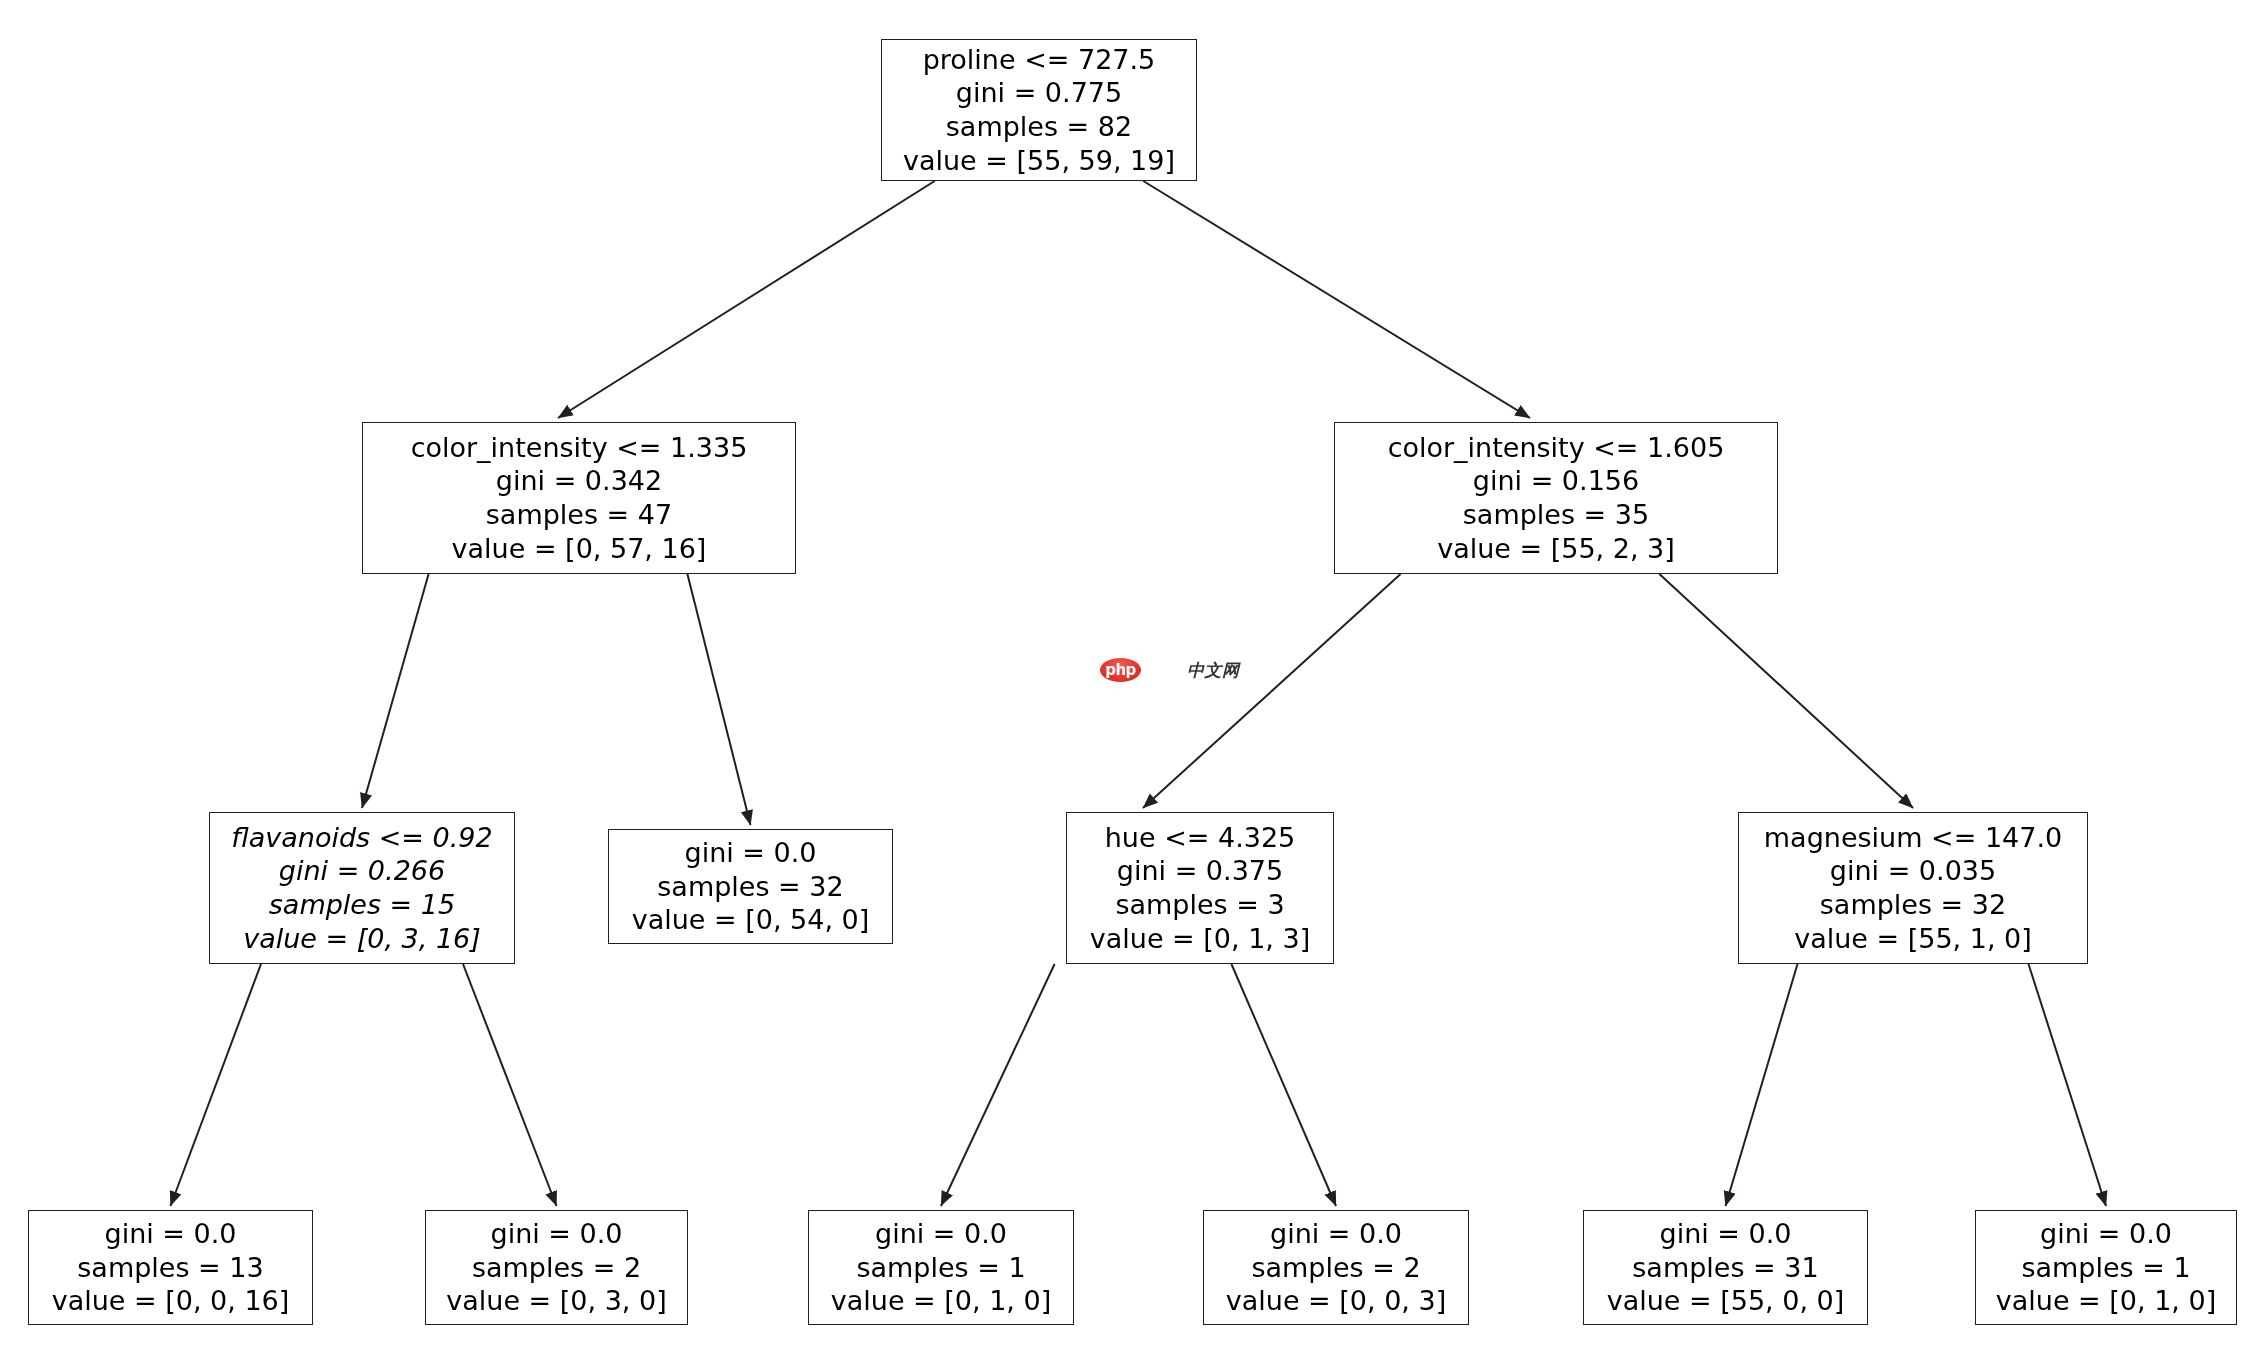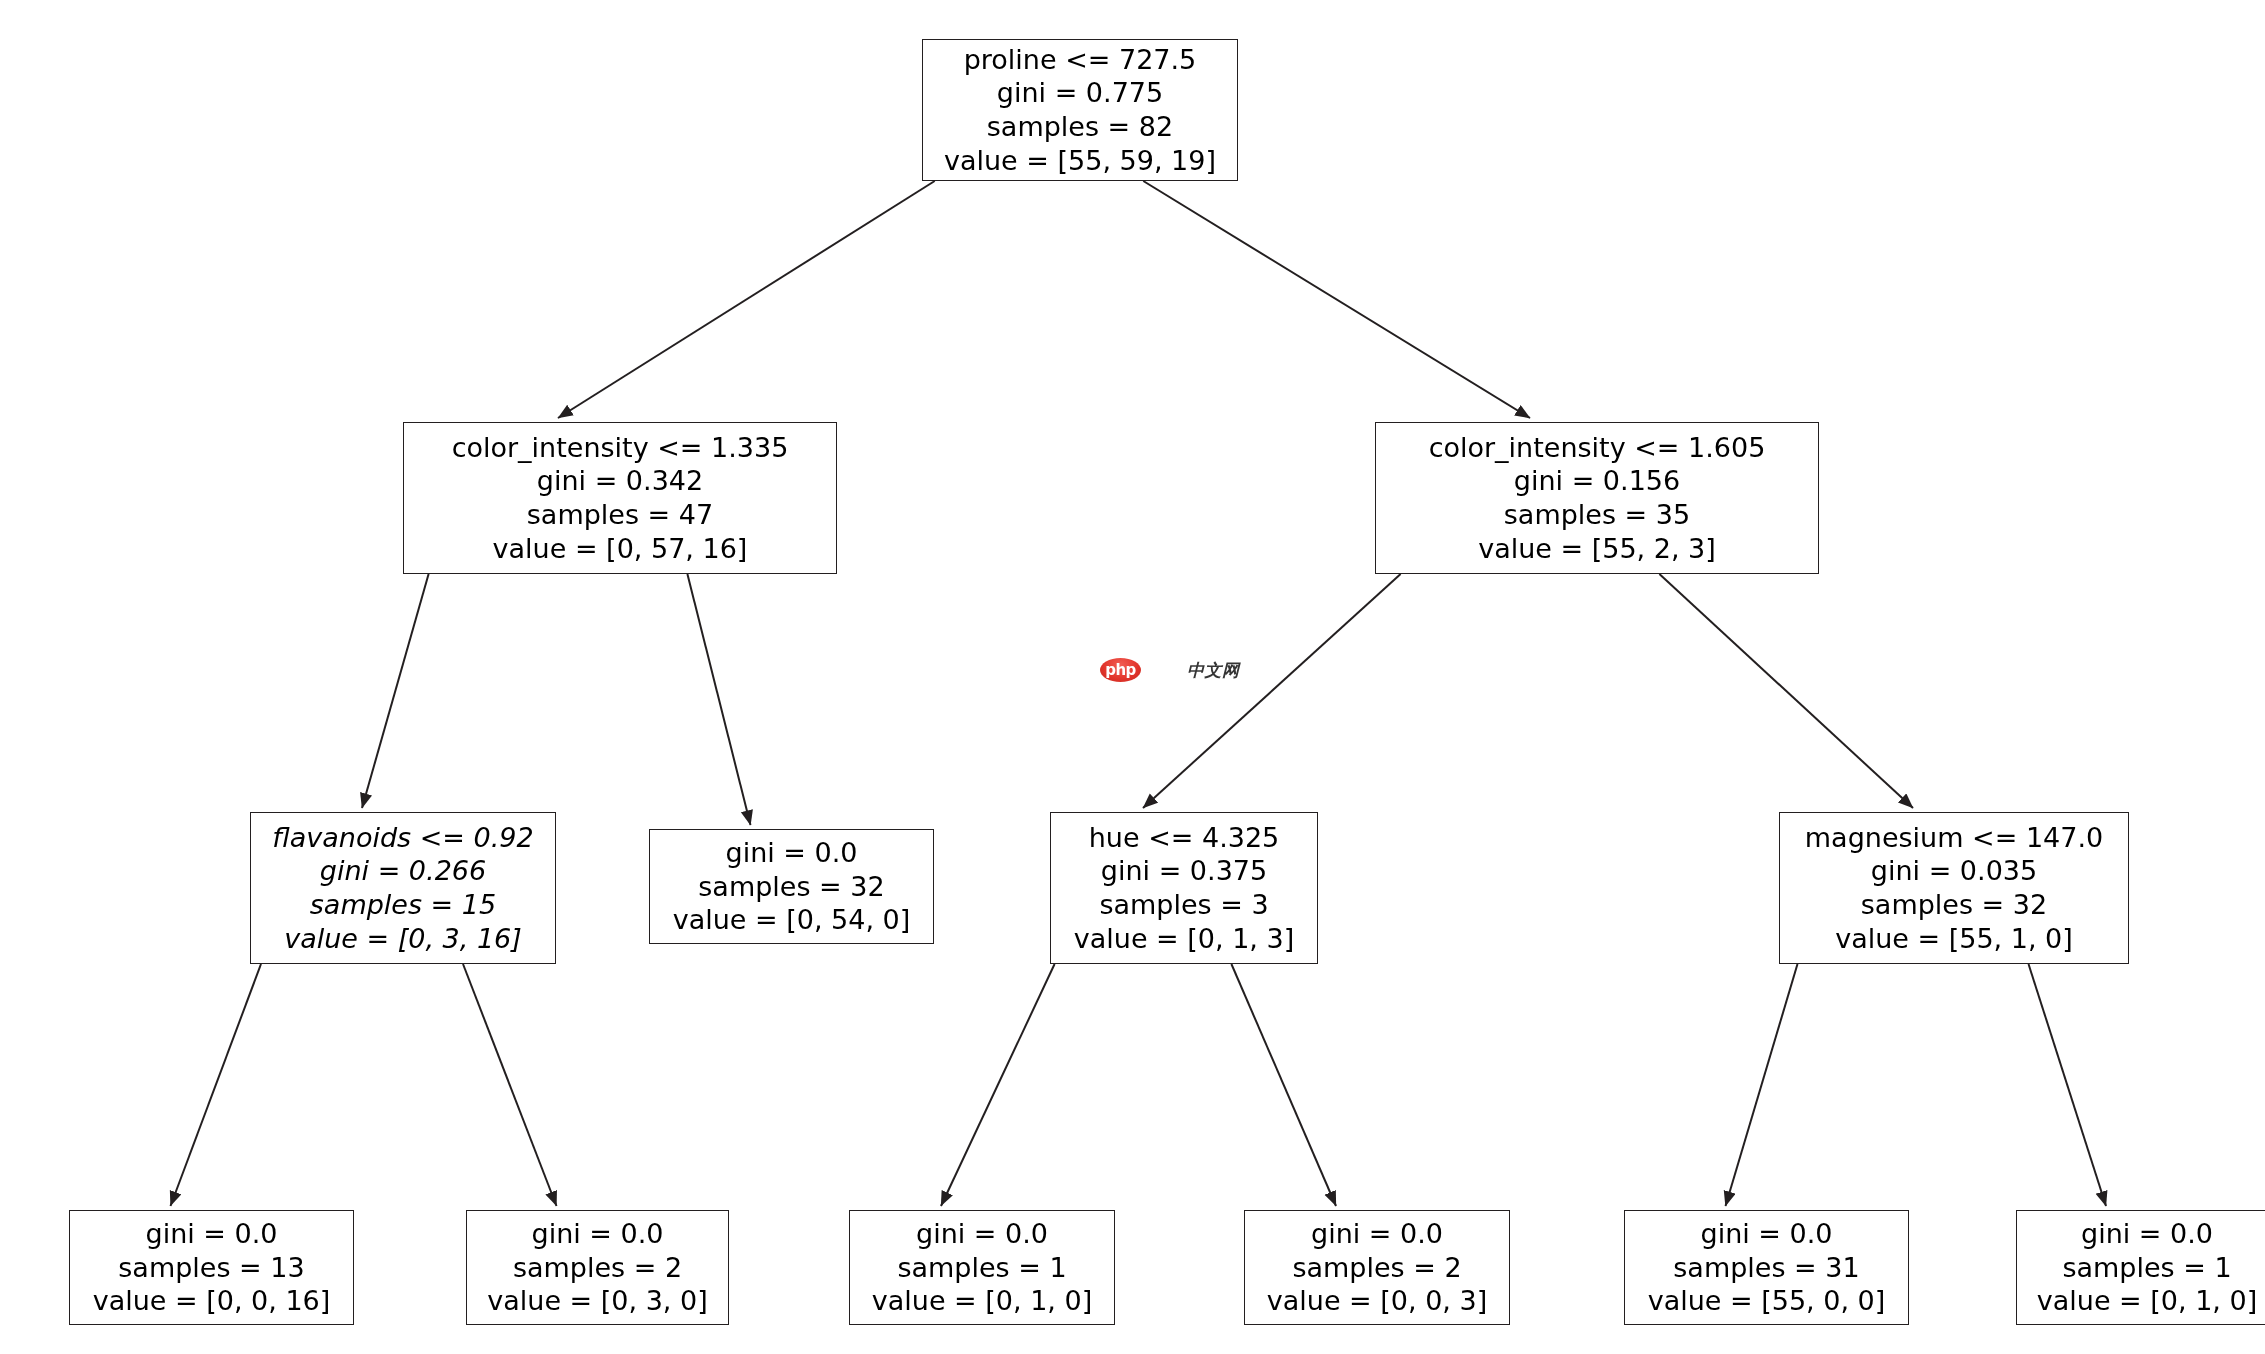--- a/index.html
+++ b/index.html
@@ -30,21 +30,20 @@
     background: #ffffff;
     display: flex;
     flex-direction: column;
     align-items: center;
     justify-content: center;
     text-align: center;
     color: #000000;
     font-size: 27px;
     line-height: 1.245;
     white-space: nowrap;
-    margin-left: 41px;
   }
   .node .ln {
     display: block;
   }
   
   #watermark {
     position: absolute;
     display: flex;
     align-items: flex-end;
     gap: 3px;
@@ -124,21 +123,21 @@
         <span class="ln">flavanoids &lt;= 0.92</span>
         <span class="ln">gini = 0.266</span>
         <span class="ln">samples = 15</span>
         <span class="ln">value = [0, 3, 16]</span>
       </div>
       <div class="node" style="left: 608px; top: 829px; width: 285px; height: 115px;">
         <span class="ln">gini = 0.0</span>
         <span class="ln">samples = 32</span>
         <span class="ln">value = [0, 54, 0]</span>
       </div>
-      <div class="node" style="left: 1009px; top: 812px; width: 268px; height: 152px;">
+      <div class="node" style="left: 1066px; top: 812px; width: 268px; height: 152px;">
         <span class="ln">hue &lt;= 4.325</span>
         <span class="ln">gini = 0.375</span>
         <span class="ln">samples = 3</span>
         <span class="ln">value = [0, 1, 3]</span>
       </div>
       <div class="node" style="left: 1738px; top: 812px; width: 350px; height: 152px;">
         <span class="ln">magnesium &lt;= 147.0</span>
         <span class="ln">gini = 0.035</span>
         <span class="ln">samples = 32</span>
         <span class="ln">value = [55, 1, 0]</span>

